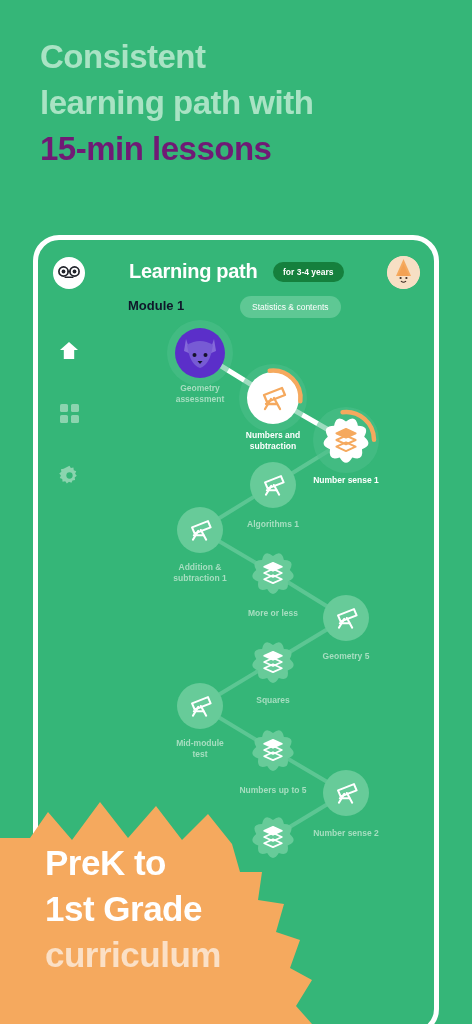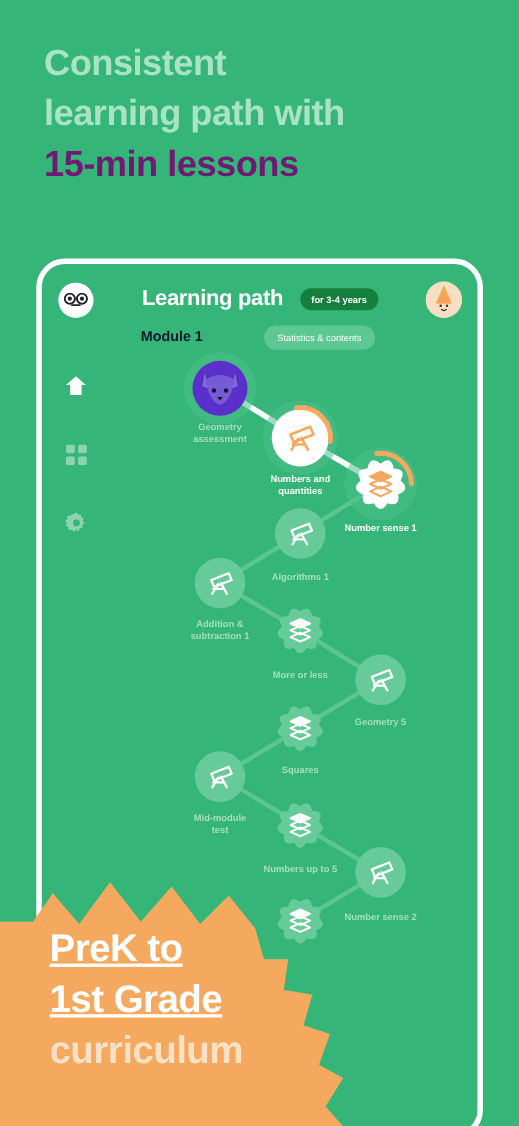--- a/index.html
+++ b/index.html
@@ -90,21 +90,21 @@
   }
   .node-label.active { color:#ffffff; }
 
   
   .banner { position:absolute; left:0; top:800px; width:400px; height:224px; }
   .banner-text {
     position:absolute; left:45px; top:840px;
     font-weight:bold; font-size:35px; line-height:46px;
     letter-spacing:-0.5px;
   }
-  .bn-a { color:#ffffff; display:block;text-decoration:underline; }
+  .bn-a { color:#ffffff; display:block; }
   .bn-b { color:#fbe0c6; display:block; }
 </style>
 </head>
 <body>
 
 <div class="headline">
   <span class="hl-a">Consistent</span>
   <span class="hl-a">learning path with</span>
   <span class="hl-b">15-min lessons</span>
 </div>
@@ -211,21 +211,21 @@
           <path d="M235 586.826923076923 L243.84615384615384 590.8076923076923 L235 594.7884615384615 L226.15384615384616 590.8076923076923 Z" fill="#ffffff" stroke="#ffffff" stroke-width="1.7692307692307692" stroke-linejoin="round"></path>
           <path d="M235 593.0192307692307 L243.84615384615384 597 L235 600.9807692307693 L226.15384615384616 597 Z" fill="none" stroke="#ffffff" stroke-width="1.7692307692307692" stroke-linejoin="round"></path>
           <path d="M235 599.2115384615383 L243.84615384615384 603.1923076923076 L235 607.1730769230769 L226.15384615384616 603.1923076923076 Z" fill="none" stroke="#ffffff" stroke-width="1.7692307692307692" stroke-linejoin="round"></path>
         </g>
       </svg>
 
     <div id="node-labels">
         <div class="node-label" style="left: 162px; top: 143px;">Geometry
 assessment</div>
         <div class="node-label active" style="left: 235px; top: 190px;">Numbers and
-quantities</div>
+subtraction</div>
         <div class="node-label active" style="left: 308px; top: 235px;">Number sense 1</div>
         <div class="node-label" style="left: 235px; top: 279px;">Algorithms 1</div>
         <div class="node-label" style="left: 162px; top: 322px;">Addition &amp;
 subtraction 1</div>
         <div class="node-label" style="left: 235px; top: 368px;">More or less</div>
         <div class="node-label" style="left: 308px; top: 411px;">Geometry 5</div>
         <div class="node-label" style="left: 235px; top: 455px;">Squares</div>
         <div class="node-label" style="left: 162px; top: 498px;">Mid-module
 test</div>
         <div class="node-label" style="left: 235px; top: 545px;">Numbers up to 5</div>

